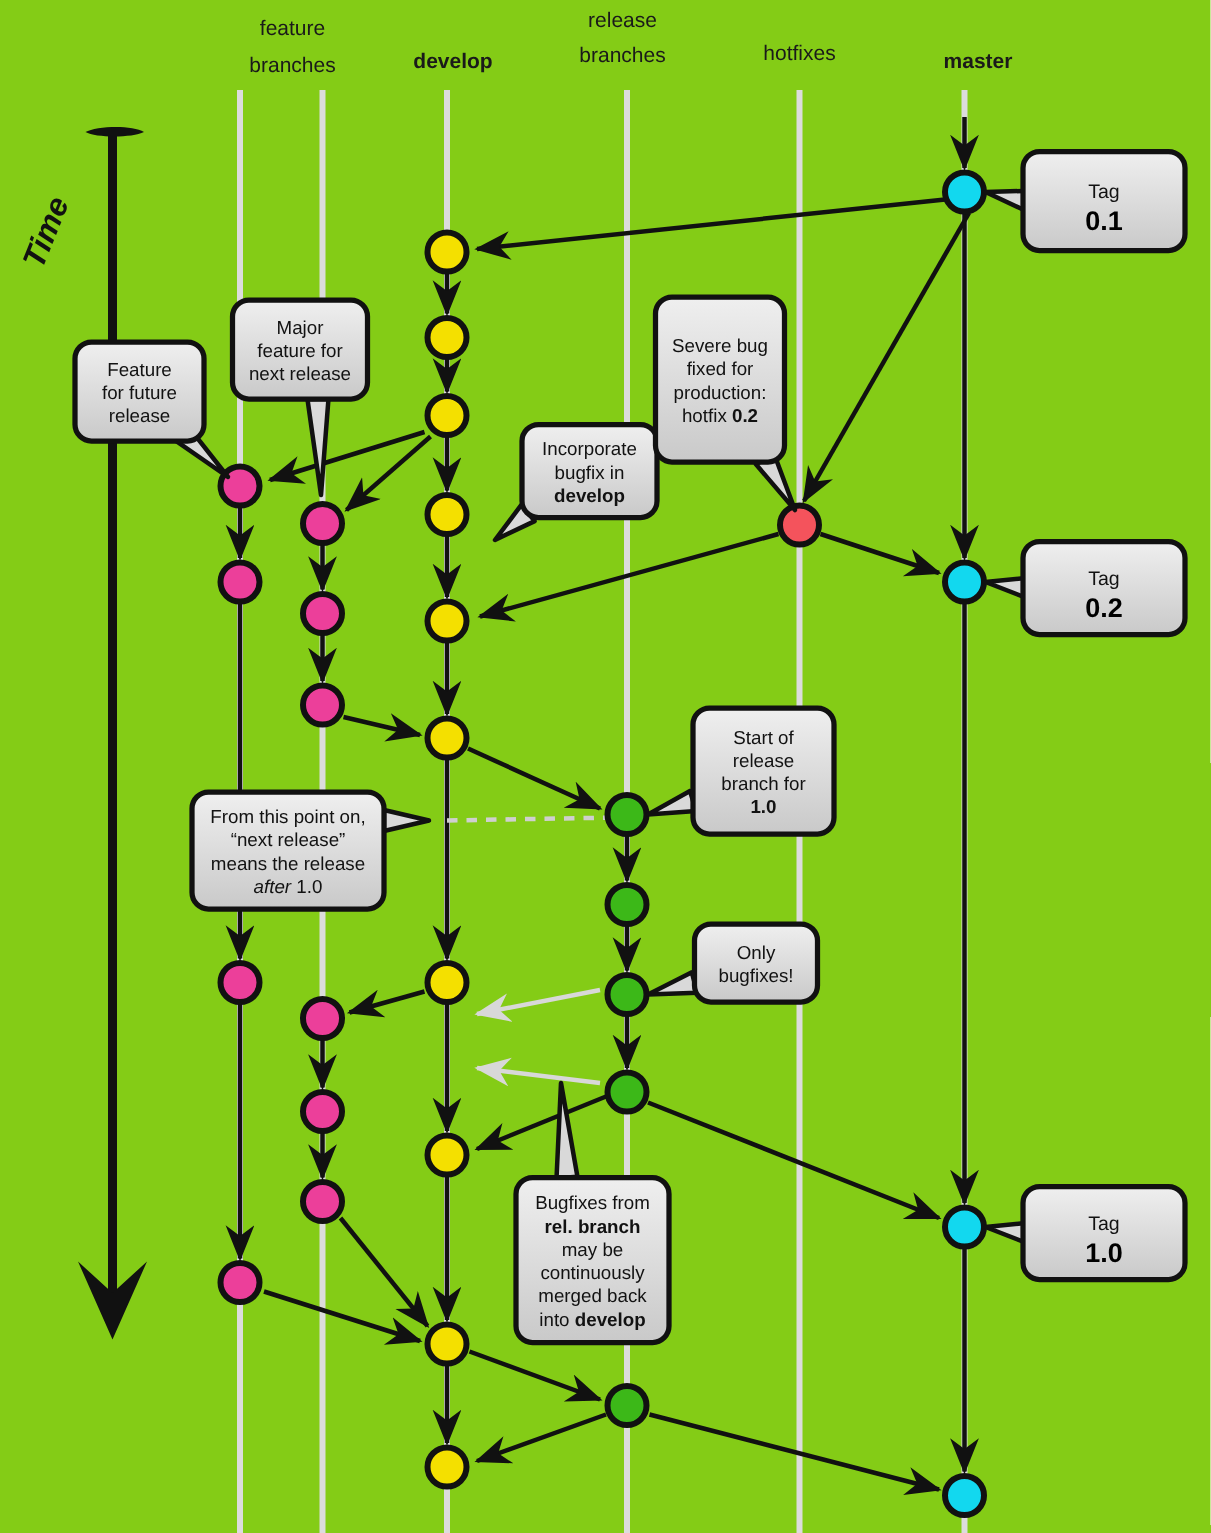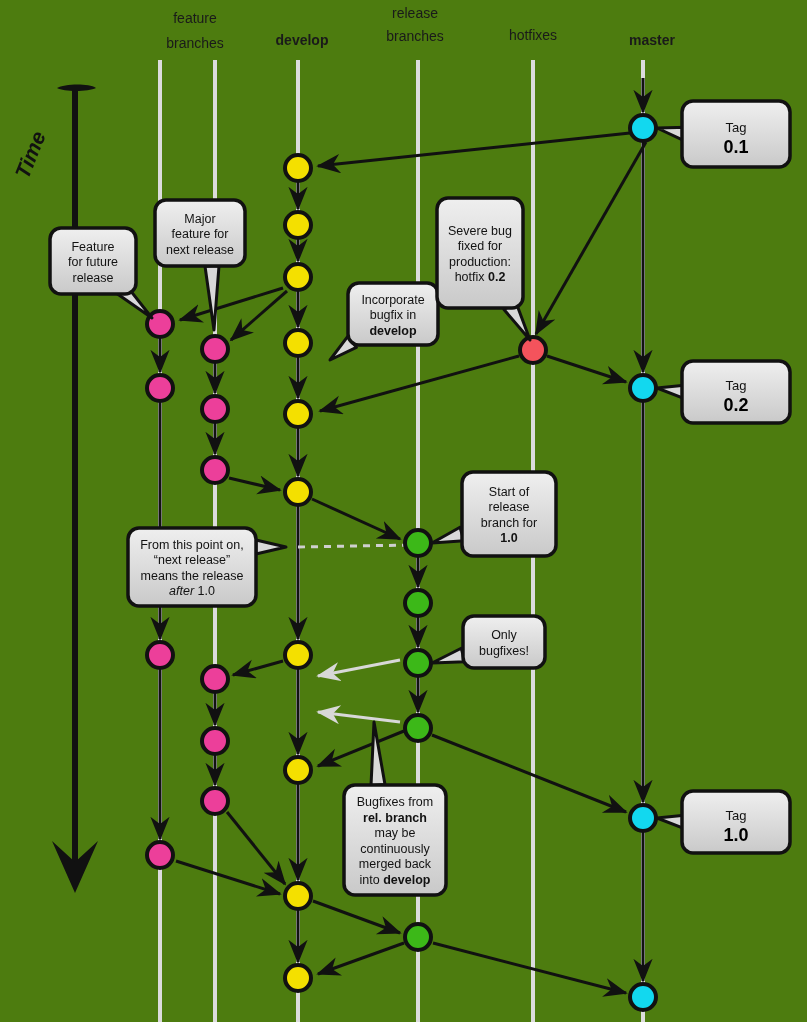--- a/index.html
+++ b/index.html
@@ -1,18 +1,18 @@
 <!DOCTYPE html>
 <html><head>
 <meta charset="utf-8">
 <style>
   html,body{margin:0;padding:0;background:#ffffff;}
   body{width:807px;height:1022px;overflow:hidden;
        font-family:"Liberation Sans", sans-serif;}
-  #stage{position:relative;width:807px;height:1022px;background:#4d7c0f;}
+  #stage{position:relative;width:807px;height:1022px;background:#84cc16;}
   svg.layer{position:absolute;left:0;top:0;width:807px;height:1022px;}
 
   .lane-label{font-size:14px;fill:#1a1a1a;text-anchor:middle;}
   .lane-label.bold{font-weight:bold;}
 
   .time-label{font-size:21px;font-style:italic;font-weight:bold;fill:#111;}
 
   .callout-text{font-size:12.5px;fill:#121212;text-anchor:middle;}
   .tag-small{font-size:13px;fill:#121212;text-anchor:middle;}
   .tag-big{font-size:18px;font-weight:bold;fill:#000;text-anchor:middle;}

